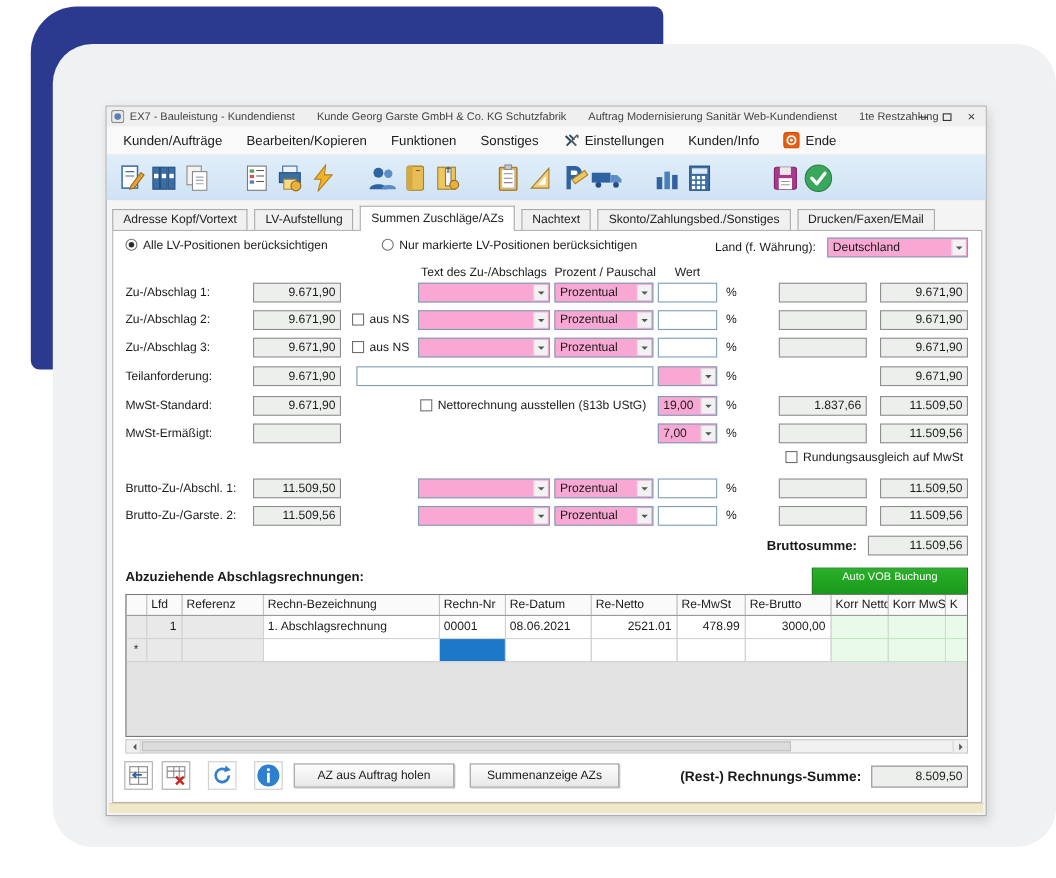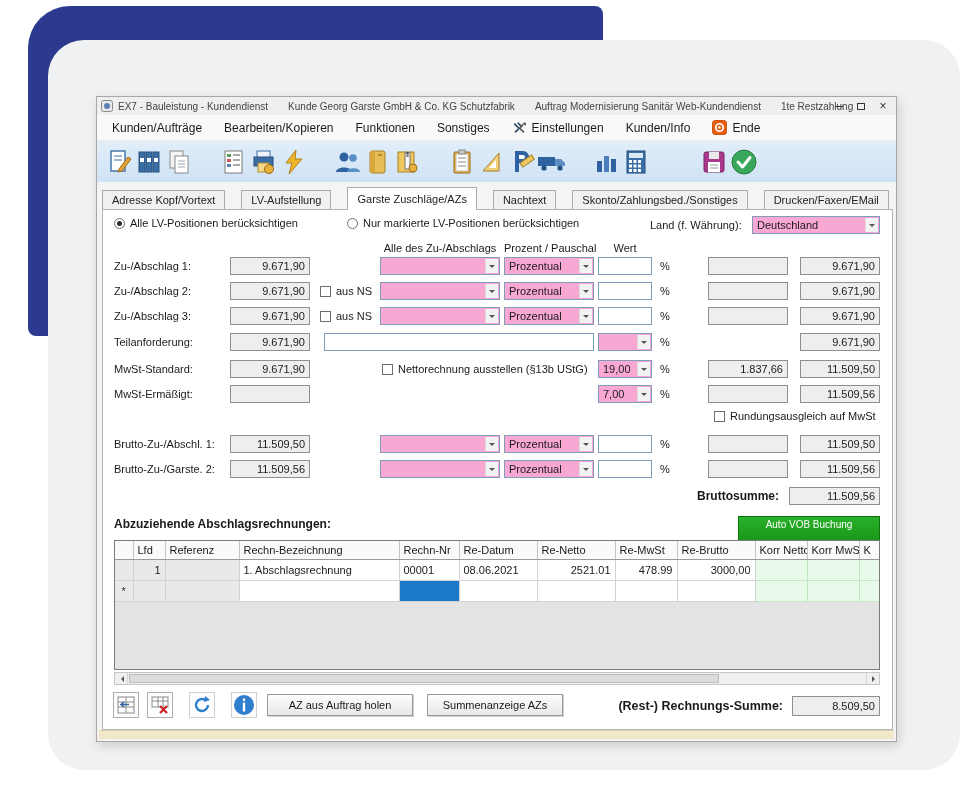--- a/index.html
+++ b/index.html
@@ -30,21 +30,21 @@
     display:flex; align-items:center; font-size:12px; padding-left:4px; border-bottom:1px solid #ececec; }
   .menu-item { padding:4px 11px; display:flex; align-items:center; gap:5px; white-space:nowrap; }
 
   .toolbar { position:absolute; left:0; top:44px; right:0; height:41px;
     background:linear-gradient(#e1eefa,#cfe2f4); display:flex; align-items:center; padding-left:8px; }
   .tbi { width:30px; height:30px; display:flex; align-items:center; justify-content:center; }
   .tbsp { width:24px; height:1px; }
 
   .tabstrip { position:absolute; left:5px; top:90px; right:5px; height:23px; display:flex; align-items:flex-end; }
   .tab { font-size:11px; padding:3px 9px 4px 9px; background:#f0f0f0; border:1px solid #ababab;
-    border-bottom:none; margin-right:16px; white-space:nowrap; color:#222; height:20px; }
+    border-bottom:none; margin-right:6px; white-space:nowrap; color:#222; height:20px; }
   .tab.active { background:#ffffff; height:23px; padding-top:5px; position:relative; z-index:5; }
 
   .panel { position:absolute; left:5px; top:112px; width:791px; height:521px; background:#ffffff;
     border:1px solid #b5b5b5; z-index:4; }
 
   .lbl { position:absolute; font-size:11px; white-space:nowrap; }
   .lbl.b { font-weight:bold; font-size:12px; }
   .box { position:absolute; height:18px; border:1px solid #8f8f8f; background:#edefed;
     font-size:11px; line-height:16px; text-align:right; padding:0 4px; white-space:nowrap; }
   .box.white { background:#fff; border-color:#7f9db9; }
@@ -318,34 +318,34 @@
         <svg width="28" height="28" viewBox="0 0 28 28">
           <circle cx="14" cy="14" r="12" fill="#3aa85c" stroke="#2a7e43"></circle>
           <path d="M8 14 L12.5 19 L20 9.5" fill="none" stroke="#fff" stroke-width="3" stroke-linecap="round" stroke-linejoin="round"></path>
         </svg>
       </span>
   </div>
 
   <div class="tabstrip">
     <span class="tab">Adresse Kopf/Vortext</span>
     <span class="tab">LV-Aufstellung</span>
-    <span class="tab active">Garste Zuschläge/AZs</span>
+    <span class="tab active">Summen Zuschläge/AZs</span>
     <span class="tab">Nachtext</span>
     <span class="tab">Skonto/Zahlungsbed./Sonstiges</span>
     <span class="tab">Drucken/Faxen/EMail</span>
   </div>
 
   <div class="panel">
 
     <span class="lbl" style="left:11px; top:7px;"><span class="radio on"></span><span>Alle LV-Positionen berücksichtigen</span></span>
     <span class="lbl" style="left:244px; top:7px;"><span class="radio"></span><span>Nur markierte LV-Positionen berücksichtigen</span></span>
     <span class="lbl" style="left:547px; top:9px;">Land (f. Währung):</span>
     <span class="combo" style="left:649px; top:6px; width:128px; text-align:left;"><span>Deutschland</span><i class="arr"></i></span>
 
-    <span class="lbl" style="left:277px; top:32px; width:120px; text-align:center;">Alle des Zu-/Abschlags</span>
+    <span class="lbl" style="left:277px; top:32px; width:120px; text-align:center;">Text des Zu-/Abschlags</span>
     <span class="lbl" style="left:401px; top:32px; width:90px; text-align:center;">Prozent / Pauschal</span>
     <span class="lbl" style="left:495px; top:32px; width:54px; text-align:center;">Wert</span>
 
     <span class="lbl" style="left:11px; top:50px;">Zu-/Abschlag 1:</span>
     <span class="box" style="left:127px; top:47px; width:80px;">9.671,90</span>
     <span class="combo" style="left:277px; top:47px; width:120px;">
         <i class="arr"></i>
       </span>
     <span class="combo" style="left:401px; top:47px; width:90px; text-align:left;"><span>Prozentual</span><i class="arr"></i></span>
     <span class="box white" style="left:495px; top:47px; width:54px;"></span>

